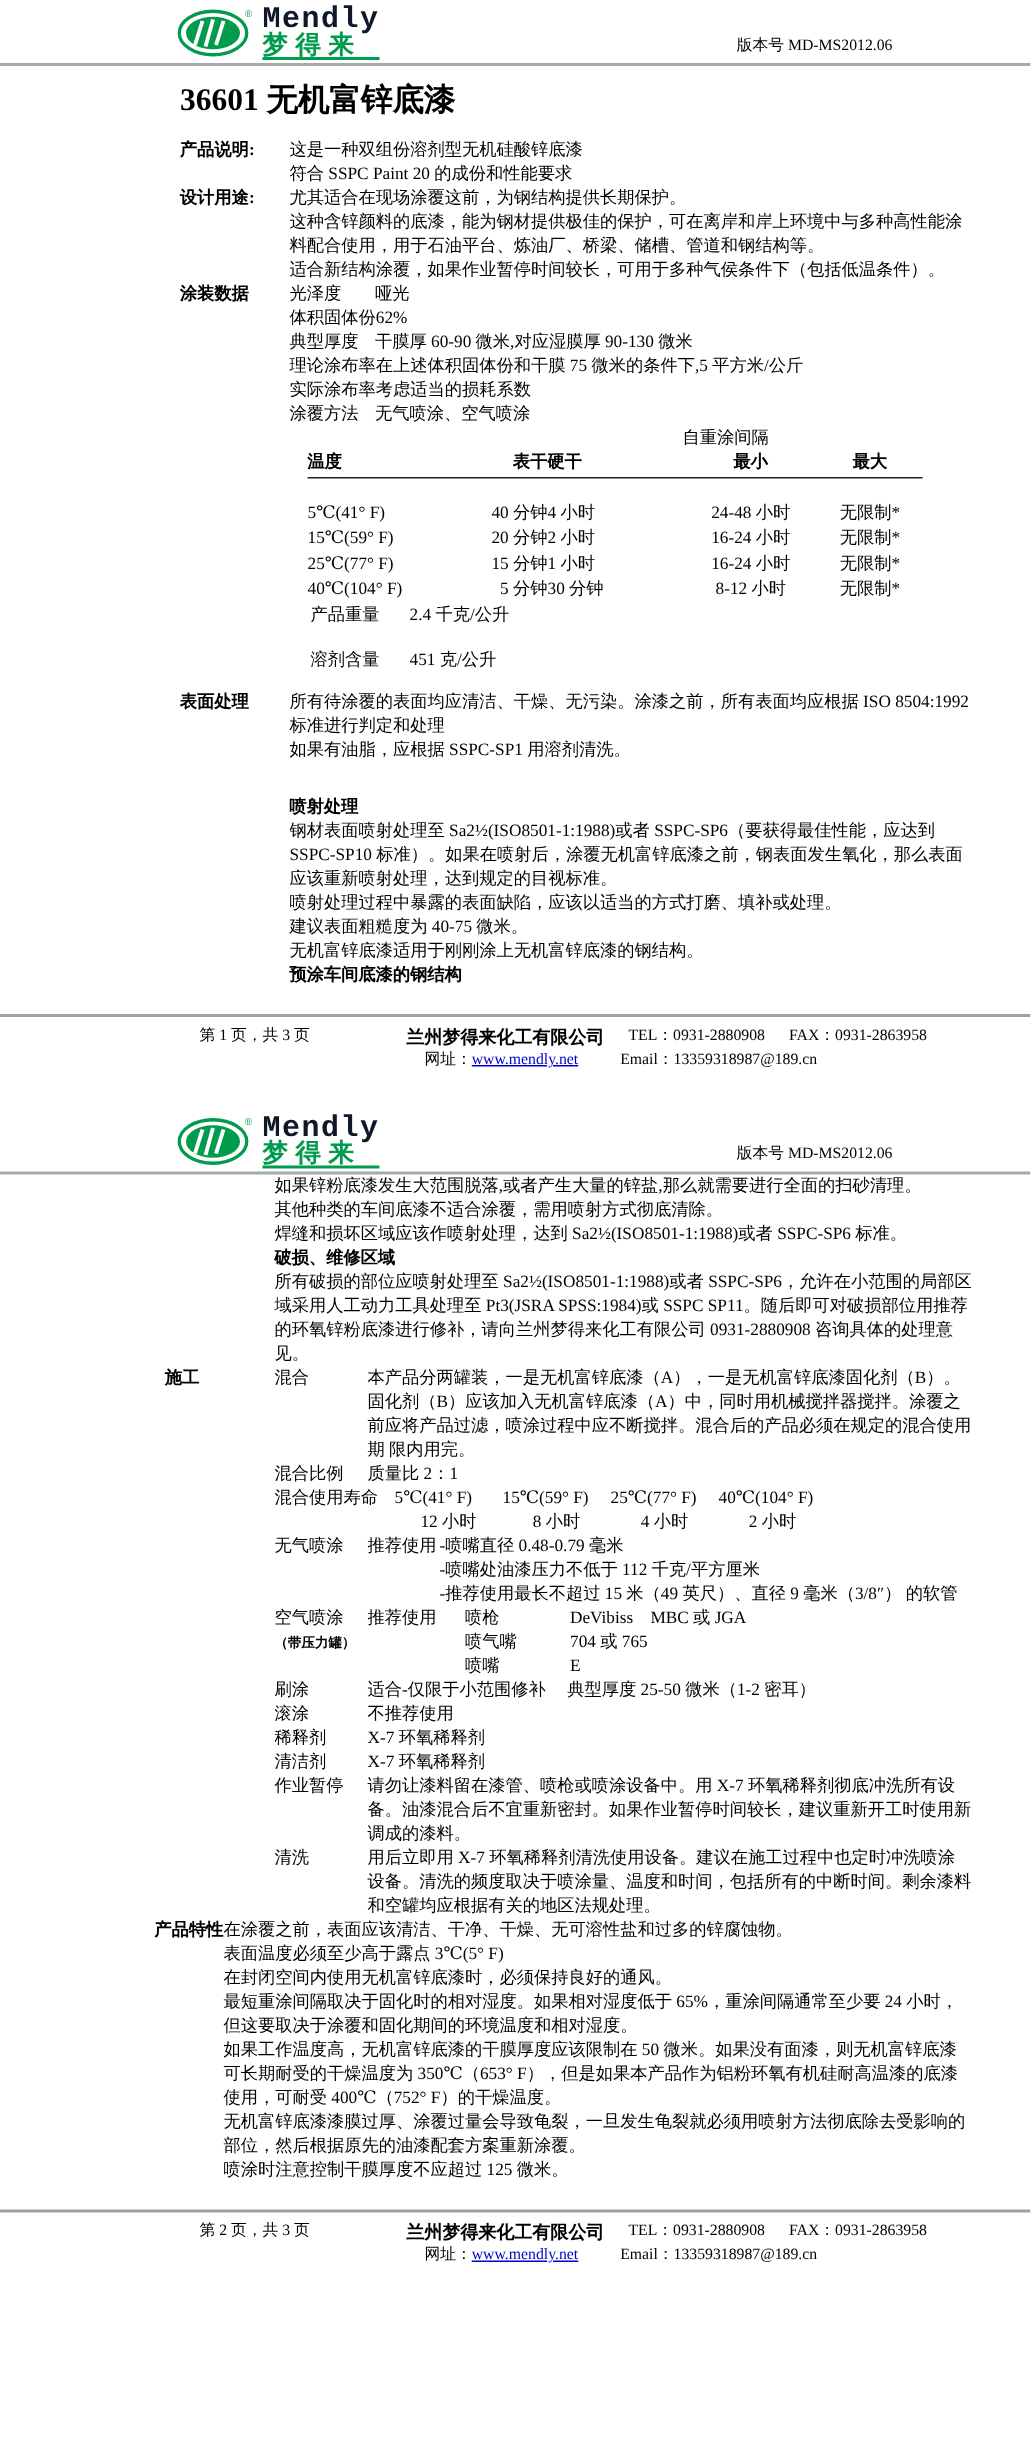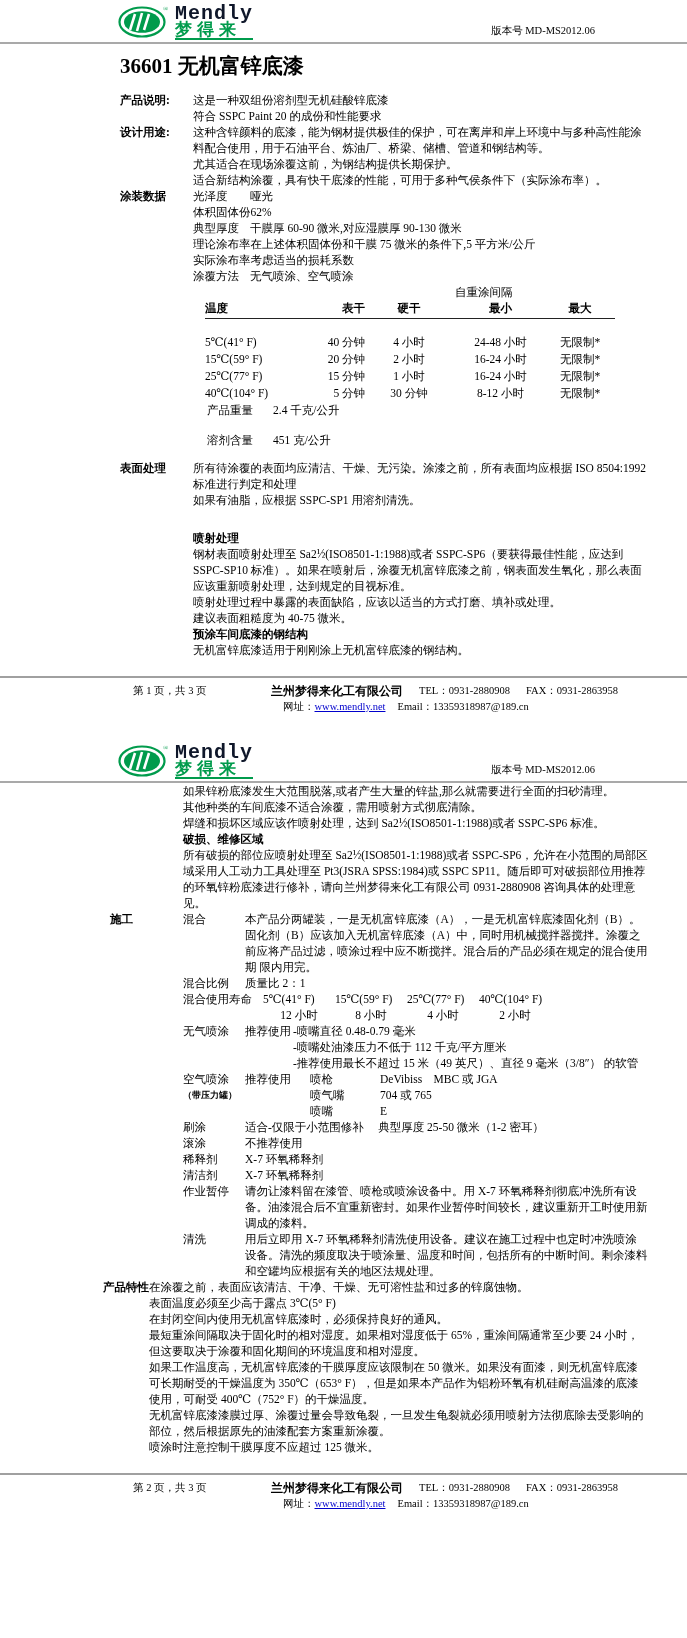--- a/index.html
+++ b/index.html
@@ -28,41 +28,41 @@
   .mt16{margin-top:16px}
   .mt22{margin-top:22px}
   .mt26{margin-top:14px}
   .bold{font-weight:bold}
   
   .dt{margin:0 0 0 12px;width:410px}
   .dt .gh{padding-left:250px;white-space:nowrap}
   .dt .hd{display:flex;border-bottom:1.5px solid #222;padding-bottom:2px}
   .dc0{flex:0 0 85px;white-space:nowrap}
   .dc1{flex:0 0 75px;text-align:right;white-space:nowrap}
-  .dc2{flex:0 0 88px;text-align:center;white-space:nowrap}
+  .dc2{flex:0 0 88px;text-align:left;white-space:nowrap}
   .dc3{flex:0 0 95px;text-align:center;white-space:nowrap}
   .dc4{flex:0 0 64px;text-align:center;white-space:nowrap}
   .dt .blank{height:15px}
   .dt .r{display:flex;line-height:17px}
   
   .reg-lbl{flex:0 0 85px;font-weight:bold;white-space:nowrap}
   .regline{display:flex}
   .rc0{flex:0 0 78px}
   .rc1{flex:0 0 107px;white-space:nowrap}
   .rc2{flex:0 0 100px;white-space:nowrap}
   .rc3{flex:1;white-space:nowrap}
   .wv{display:flex;padding-left:14px}
   .lblC{flex:0 0 66px;white-space:nowrap}
   
   .frule{height:2px;background:#a0a0a0;margin-top:18px}
   .footer{display:flex;padding:5px 0 0 133px;font-size:10.5px;line-height:16px}
   .fpage{flex:0 0 138px;white-space:nowrap}
   .fline1{display:flex;gap:16px;white-space:nowrap}
   .company{font-weight:bold;font-size:12px}
-  .fline2{display:flex;gap:12px;padding-left:12px;white-space:nowrap}
+  .fline2{display:flex;gap:28px;padding-left:12px;white-space:nowrap}
   .flink{color:#0000CC;text-decoration:underline;cursor:pointer}
   
   .p2{margin-top:24px}
   .p2block{padding:0 39px 0 183px}
   .rowB{display:flex;padding-left:110px;padding-right:39px}
   .lblMain2{flex:0 0 73px;font-weight:bold}
   .sr{display:flex}
   .lblB2{flex:0 0 62px;white-space:nowrap}
   .w70{flex:0 0 70px}
   .lblC2{flex:0 0 48px;white-space:nowrap}
@@ -108,23 +108,23 @@
     <div class="lblA">产品说明:</div>
     <div class="body1">
       <div class="para">这是一种双组份溶剂型无机硅酸锌底漆</div>
       <div class="para">符合 SSPC Paint 20 的成份和性能要求</div>
     </div>
   </div>
 
   <div class="row">
     <div class="lblA">设计用途:</div>
     <div class="body1">
+      <div class="para">尤其适合在现场涂覆这前，为钢结构提供长期保护。</div>
       <div class="para">这种含锌颜料的底漆，能为钢材提供极佳的保护，可在离岸和岸上环境中与多种高性能涂料配合使用，用于石油平台、炼油厂、桥梁、储槽、管道和钢结构等。</div>
-      <div class="para">尤其适合在现场涂覆这前，为钢结构提供长期保护。</div>
-      <div class="para">适合新结构涂覆，具有快干底漆的性能，可用于多种气侯条件下（实际涂布率）。</div>
+      <div class="para">适合新结构涂覆，如果作业暂停时间较长，可用于多种气侯条件下（包括低温条件）。</div>
     </div>
   </div>
 
   <div class="row">
     <div class="lblA">涂装数据</div>
     <div class="body1">
       <div class="kv">
           <span class="lblB">光泽度</span>
           <span>哑光</span>
         </div>
@@ -212,22 +212,22 @@
 
   <div class="row mt12">
     <div class="lblA">表面处理</div>
     <div class="body1">
       <div class="para">所有待涂覆的表面均应清洁、干燥、无污染。涂漆之前，所有表面均应根据 ISO 8504:1992 标准进行判定和处理</div>
       <div class="para">如果有油脂，应根据 SSPC-SP1 用溶剂清洗。</div>
       <div class="para bold mt22">喷射处理</div>
       <div class="para">钢材表面喷射处理至 Sa2½(ISO8501-1:1988)或者 SSPC-SP6（要获得最佳性能，应达到 SSPC-SP10 标准）。如果在喷射后，涂覆无机富锌底漆之前，钢表面发生氧化，那么表面应该重新喷射处理，达到规定的目视标准。</div>
       <div class="para">喷射处理过程中暴露的表面缺陷，应该以适当的方式打磨、填补或处理。</div>
       <div class="para">建议表面粗糙度为 40-75 微米。</div>
+      <div class="para">无机富锌底漆适用于刚刚涂上无机富锌底漆的钢结构。</div>
       <div class="para bold">预涂车间底漆的钢结构</div>
-      <div class="para">无机富锌底漆适用于刚刚涂上无机富锌底漆的钢结构。</div>
     </div>
   </div>
 
   <div class="frule"></div>
   <div class="footer">
     <span class="fpage">第 1 页，共 3 页</span>
     <div>
       <div class="fline1">
         <span class="company">兰州梦得来化工有限公司</span>
         <span>TEL：0931-2880908</span>

